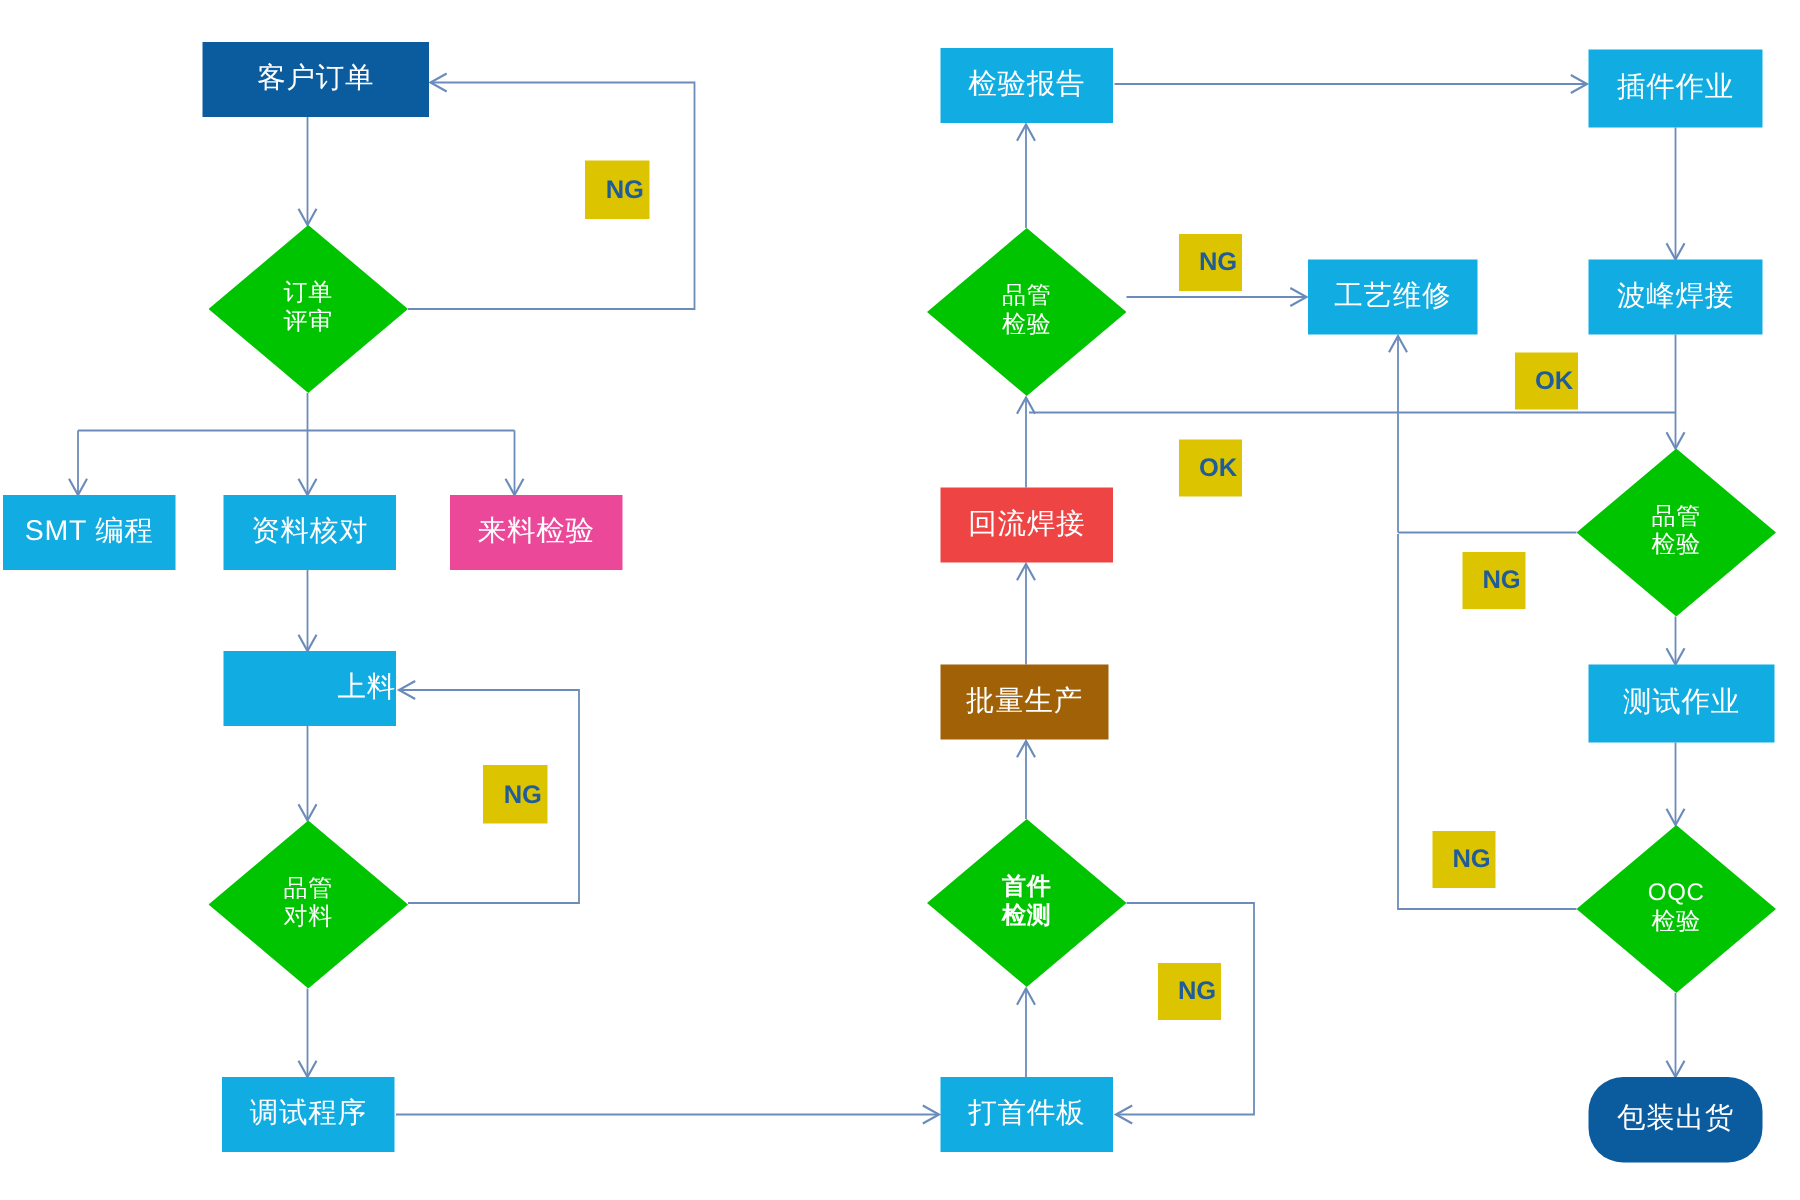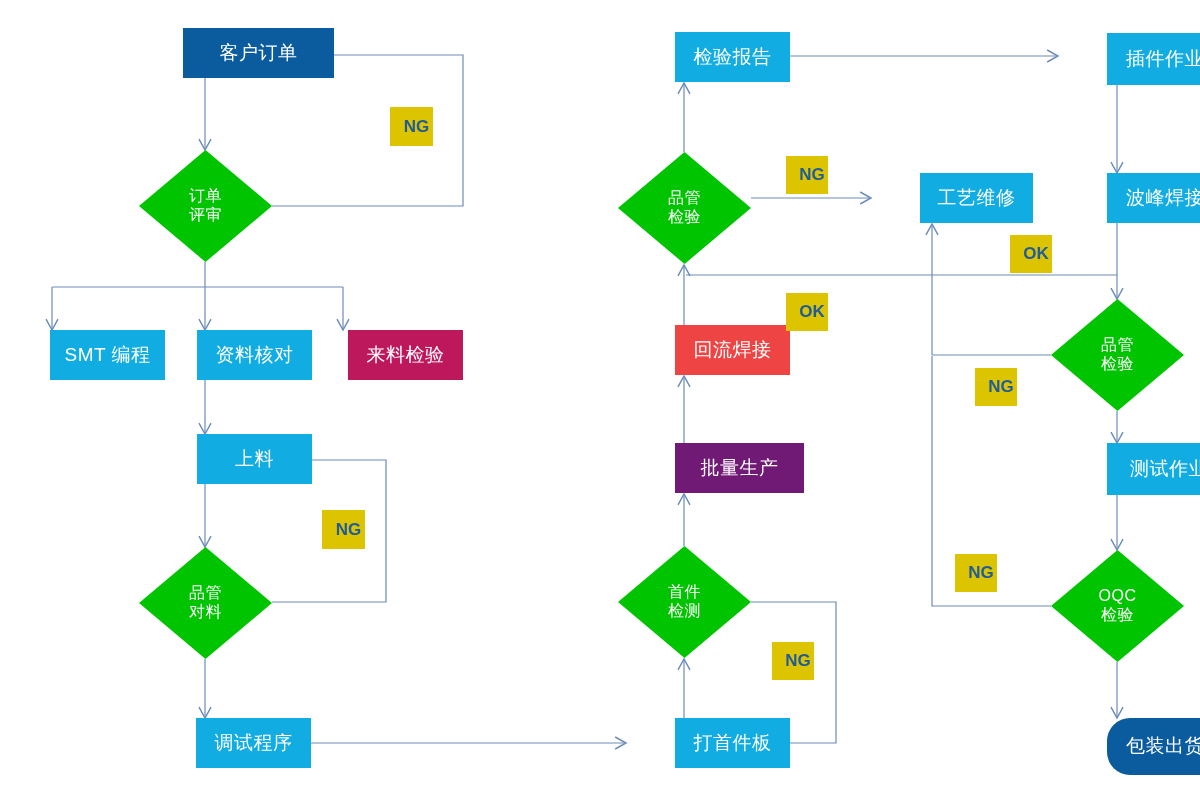--- a/index.html
+++ b/index.html
@@ -32,21 +32,20 @@
     justify-content: center;
     text-align: center;
     color: #ffffff;
     z-index: 3;
     line-height: 1.18;
     white-space: pre-line;
     letter-spacing: 0.5px;
   }
   .node.rect {
     font-size: 19px;
-    margin-left: 48px;
   }
   .node.rect.start  { background: #0a5c9e; }
   .node.rect.end    { background: #0a5c9e; border-radius: 23px; }
   .node.diamond {
     font-size: 16px;
     background: transparent;
   }
   .diamond-shape {
     position: absolute;
     left: 0;
@@ -132,29 +131,29 @@
       <path d="M 1117,662 L 1117,718"></path>
     </g>
   </svg>
 
   <div id="nodes">
       <div class="node rect start" style="left: 135px; top: 28px; width: 151px; height: 50px; background: rgb(10, 92, 158);"><span>客户订单</span></div>
       <div class="node diamond" style="left: 139px; top: 150px; width: 133px; height: 112px;"><div class="diamond-shape" style="background: rgb(0, 196, 0);"></div><span>订单
 评审</span></div>
       <div class="node rect process" style="left: 2px; top: 330px; width: 115px; height: 50px; background: rgb(17, 172, 226);"><span>SMT 编程</span></div>
       <div class="node rect process" style="left: 149px; top: 330px; width: 115px; height: 50px; background: rgb(17, 172, 226);"><span>资料核对</span></div>
-      <div class="node rect process" style="left: 300px; top: 330px; width: 115px; height: 50px; background: #be185d;"><span>来料检验</span></div>
-      <div class="node rect process" style="left: 149px; top: 434px; width: 115px; height: 50px; background: rgb(17, 172, 226);"><span>上料</span></div>
+      <div class="node rect process" style="left: 300px; top: 330px; width: 115px; height: 50px; background: #ec4899;"><span>来料检验</span></div>
+      <div class="node rect process" style="left: 149px; top: 434px; width: 115px; height: 50px; background: rgb(17, 172, 226); justify-content: flex-end;"><span>上料</span></div>
       <div class="node diamond" style="left: 139px; top: 547px; width: 133px; height: 112px;"><div class="diamond-shape" style="background: rgb(0, 196, 0);"></div><span>品管
 对料</span></div>
       <div class="node rect process" style="left: 148px; top: 718px; width: 115px; height: 50px; background: rgb(17, 172, 226);"><span>调试程序</span></div>
       <div class="node rect process" style="left: 627px; top: 718px; width: 115px; height: 50px; background: rgb(17, 172, 226);"><span>打首件板</span></div>
-      <div class="node diamond" style="left: 618px; top: 546px; width: 133px; height: 112px;"><div class="diamond-shape" style="background: rgb(0, 196, 0);"></div><span>首件
+      <div class="node diamond" style="left: 618px; top: 546px; width: 133px; height: 112px; font-weight: bold;"><div class="diamond-shape" style="background: rgb(0, 196, 0);"></div><span>首件
 检测</span></div>
-      <div class="node rect process" style="left: 627px; top: 443px; width: 129px; height: 50px; background: #701a75;"><span>批量生产</span></div>
+      <div class="node rect process" style="left: 627px; top: 443px; width: 112px; height: 50px; background: #a16207;"><span>批量生产</span></div>
       <div class="node rect process" style="left: 627px; top: 325px; width: 115px; height: 50px; background: #ef4444;"><span>回流焊接</span></div>
       <div class="node diamond" style="left: 618px; top: 152px; width: 133px; height: 112px;"><div class="diamond-shape" style="background: rgb(0, 196, 0);"></div><span>品管
 检验</span></div>
       <div class="node rect process" style="left: 627px; top: 32px; width: 115px; height: 50px; background: rgb(17, 172, 226);"><span>检验报告</span></div>
       <div class="node rect process" style="left: 872px; top: 173px; width: 113px; height: 50px; background: rgb(17, 172, 226);"><span>工艺维修</span></div>
       <div class="node rect process" style="left: 1059px; top: 33px; width: 116px; height: 52px; background: rgb(17, 172, 226);"><span>插件作业</span></div>
       <div class="node rect process" style="left: 1059px; top: 173px; width: 116px; height: 50px; background: rgb(17, 172, 226);"><span>波峰焊接</span></div>
       <div class="node diamond" style="left: 1051px; top: 299px; width: 133px; height: 112px;"><div class="diamond-shape" style="background: rgb(0, 196, 0);"></div><span>品管
 检验</span></div>
       <div class="node rect process" style="left: 1059px; top: 443px; width: 124px; height: 52px; background: rgb(17, 172, 226);"><span>测试作业</span></div>

